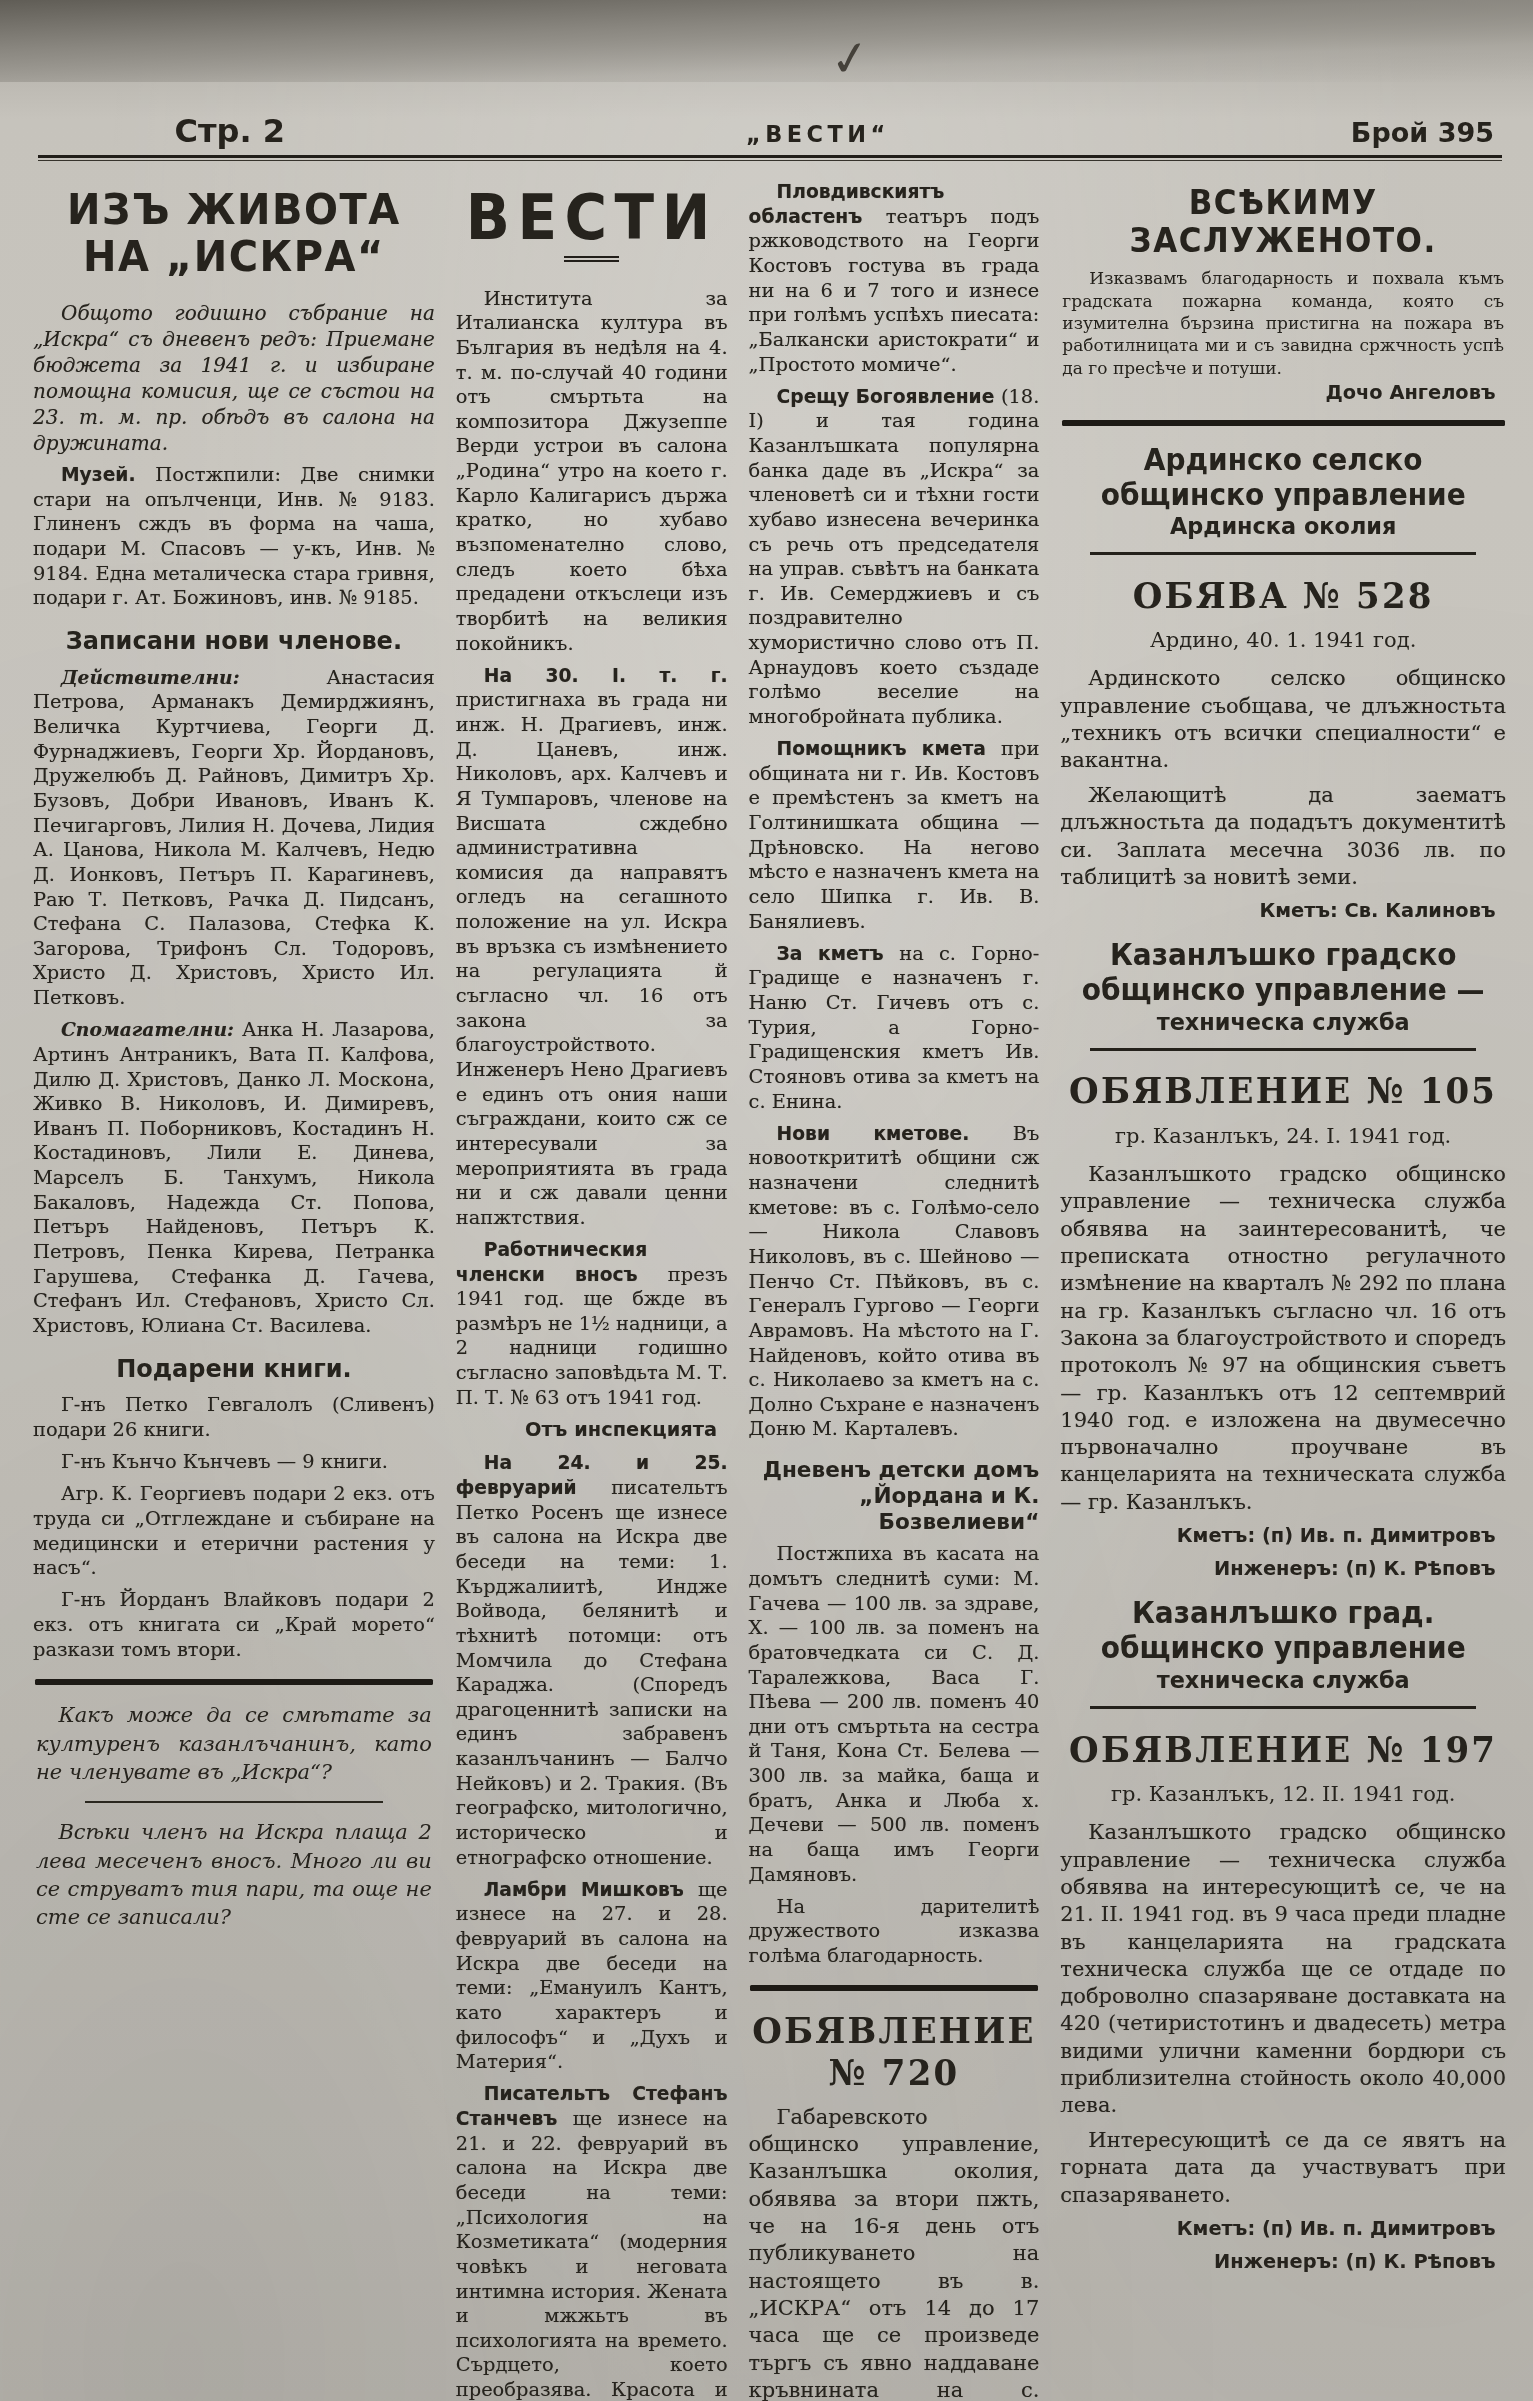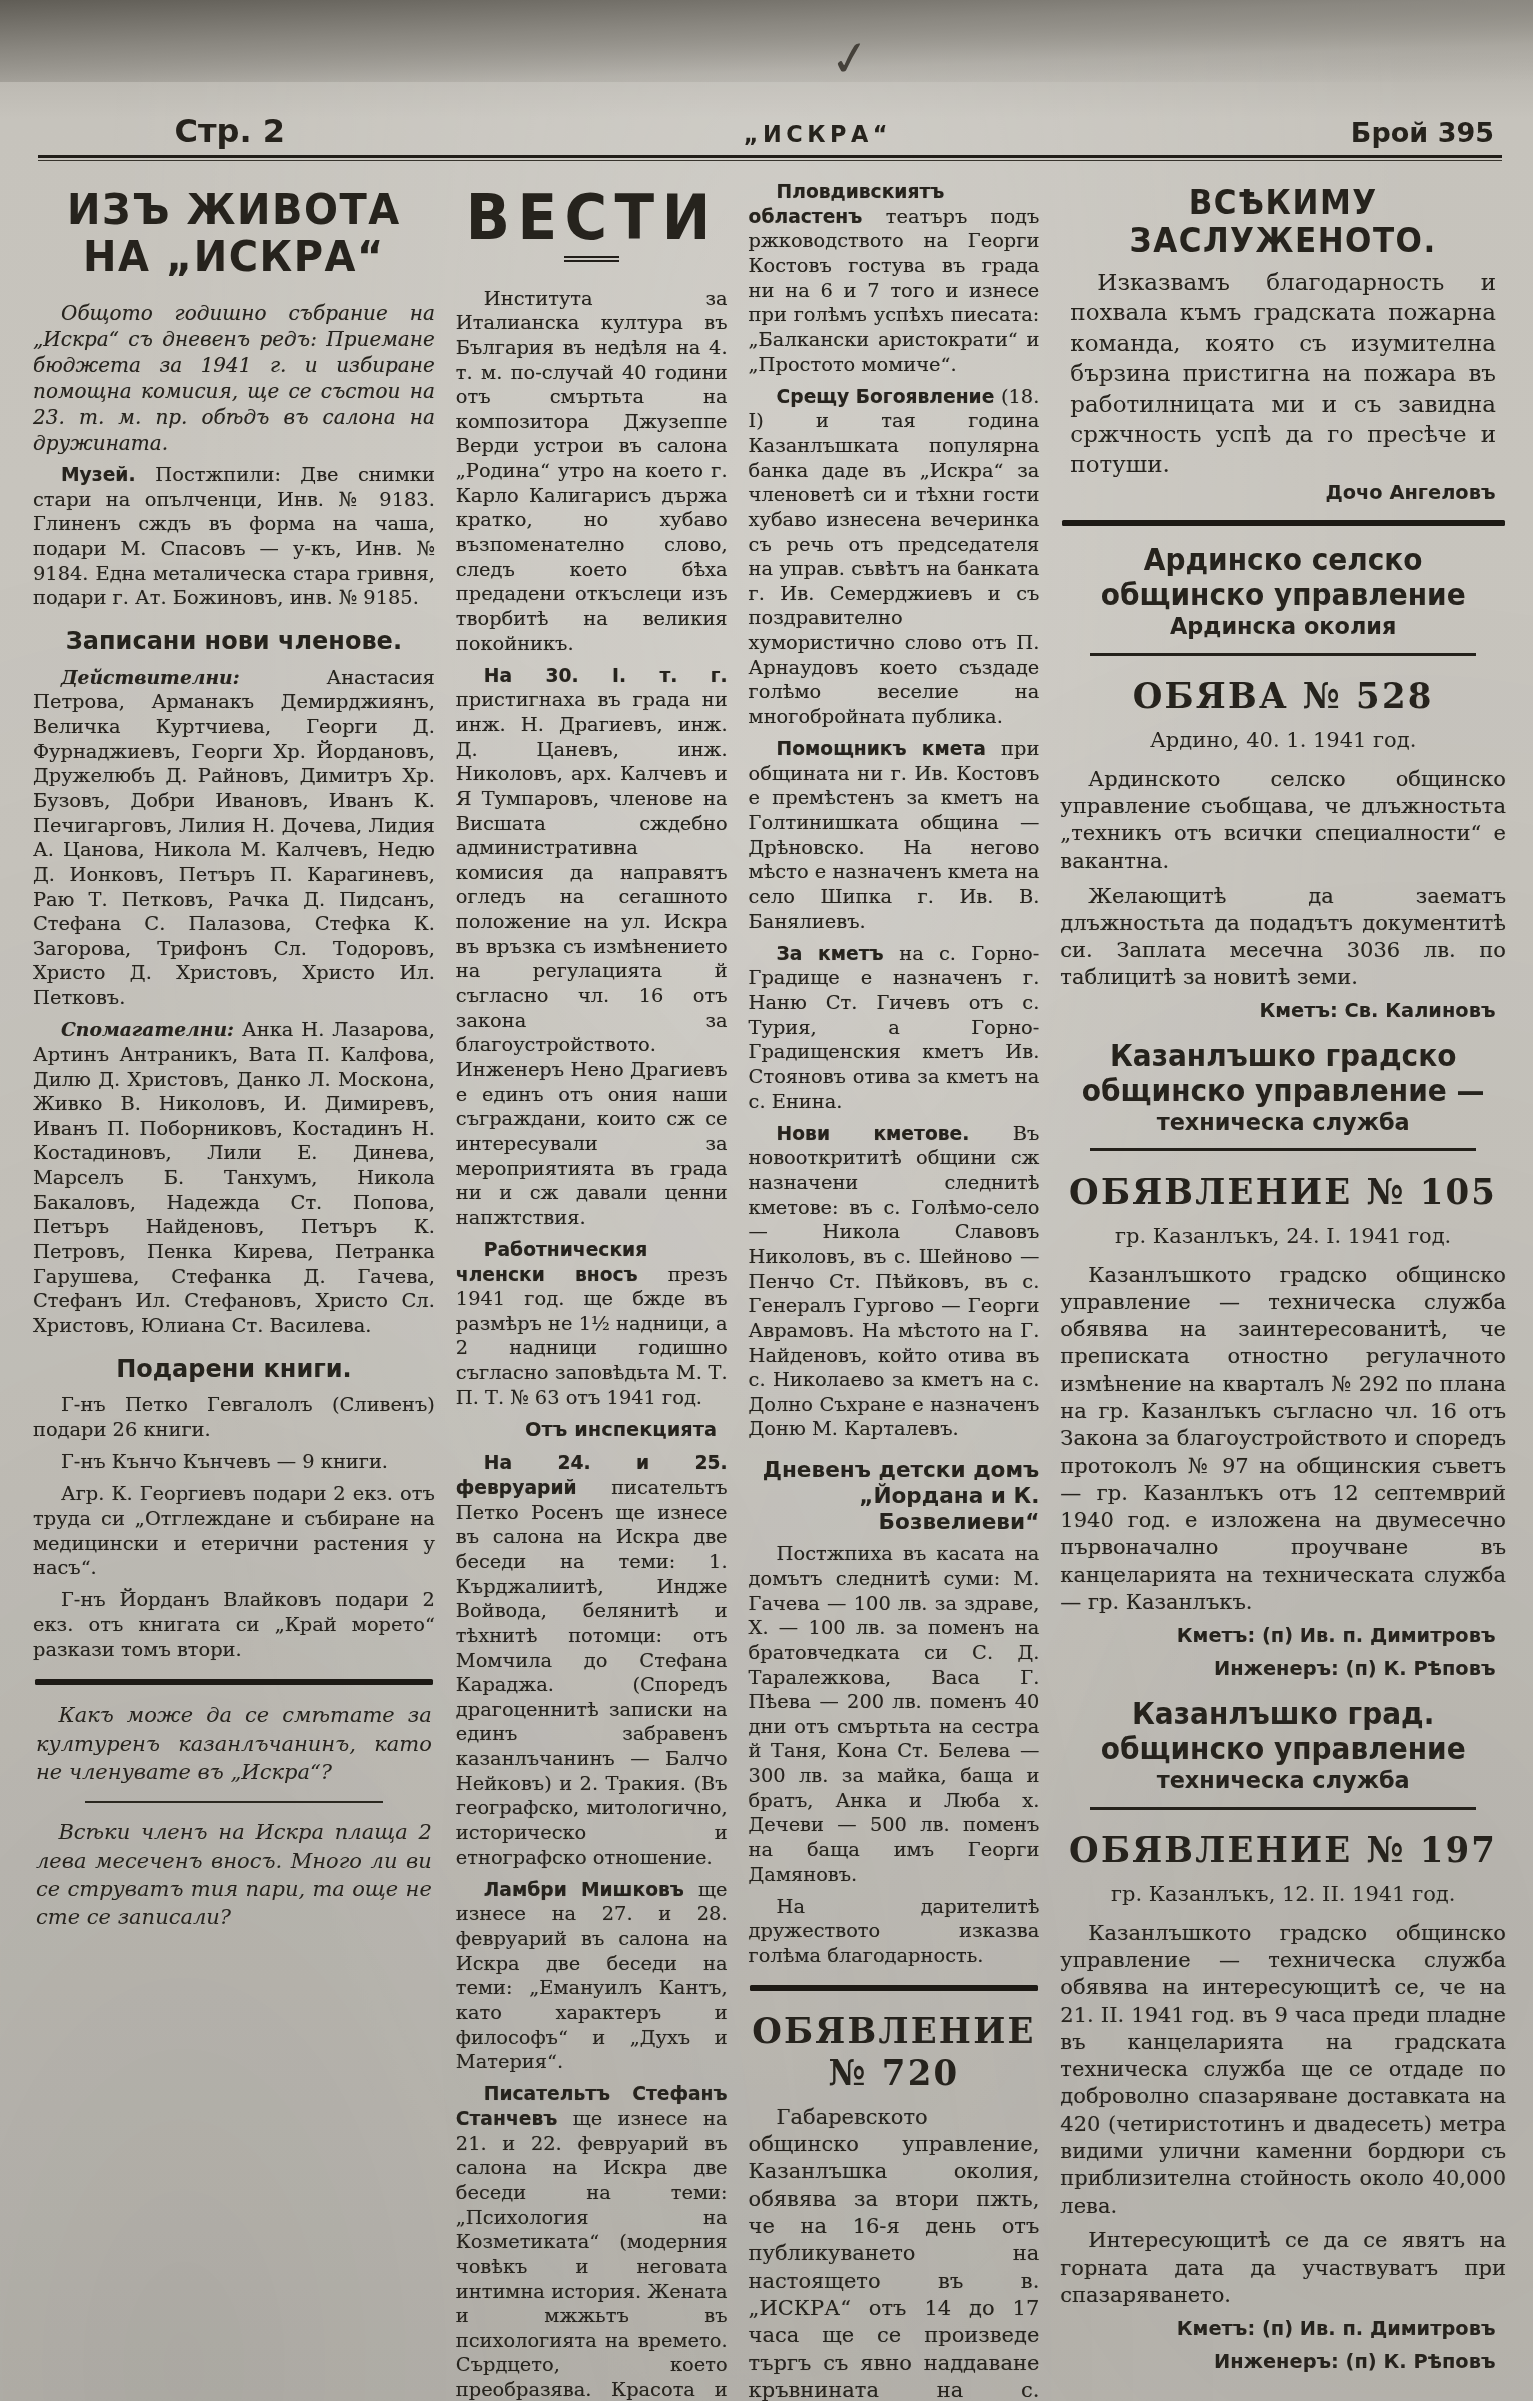--- a/index.html
+++ b/index.html
@@ -53,32 +53,32 @@
   
   .ann-title{font-family:"DejaVu Serif",serif;font-weight:bold;text-align:center;font-size:34px;
     letter-spacing:2.2px;margin:19.4px 0 13.4px;transform:scaleY(1.05);}
   .ann-org{font-family:"DejaVu Sans",sans-serif;font-weight:bold;text-align:center;font-size:28px;
     line-height:1.15;margin:19.4px 0 3px;transform:scaleY(1.1);}
   .ann-org2{font-family:"DejaVu Sans",sans-serif;font-weight:bold;text-align:center;font-size:22.4px;margin:1.5px 0 0;}
   .ann-date{text-align:center;font-size:21px;margin:0 0 13.4px;}
   .ann .para{font-size:21px;line-height:1.3;}
   .vsekimu-title{font-family:"DejaVu Sans",sans-serif;font-weight:bold;text-align:center;font-size:31px;
     letter-spacing:1.5px;margin:4.5px 0 10.5px;transform:scaleY(1.06);}
-  .vsekimu-body{font-size:23px;line-height:1.32;text-align:justify;text-indent:27px;margin:0 10px;}
+  .vsekimu-body{font-size:17px;line-height:1.32;text-align:justify;text-indent:27px;margin:0 2px;}
 </style>
 </head>
 <body>
 
 <div class="page">
   <div class="torn"></div>
   <div class="check">✓</div>
 
   <header class="hdr">
     <span class="pg">Стр. 2</span>
-    <span class="mast">„ИСКРА“</span>
+    <span class="mast">„ВЕСТИ“</span>
     <span class="issue">Брой 395</span>
   </header>
   <div class="hdr-rule"></div>
 
   <main class="top-grid">
 
     <section class="col">
       <h2 class="art-title">ИЗЪ ЖИВОТА НА „ИСКРА“</h2>
       <p class="para lead-para">Общото годишно събрание на „Искра“ съ дневенъ редъ: Приемане бюджета за 1941 г. и избиране помощна комисия, ще се състои на 23. т. м. пр. обѣдъ въ салона на дружината.</p>
       <div>

